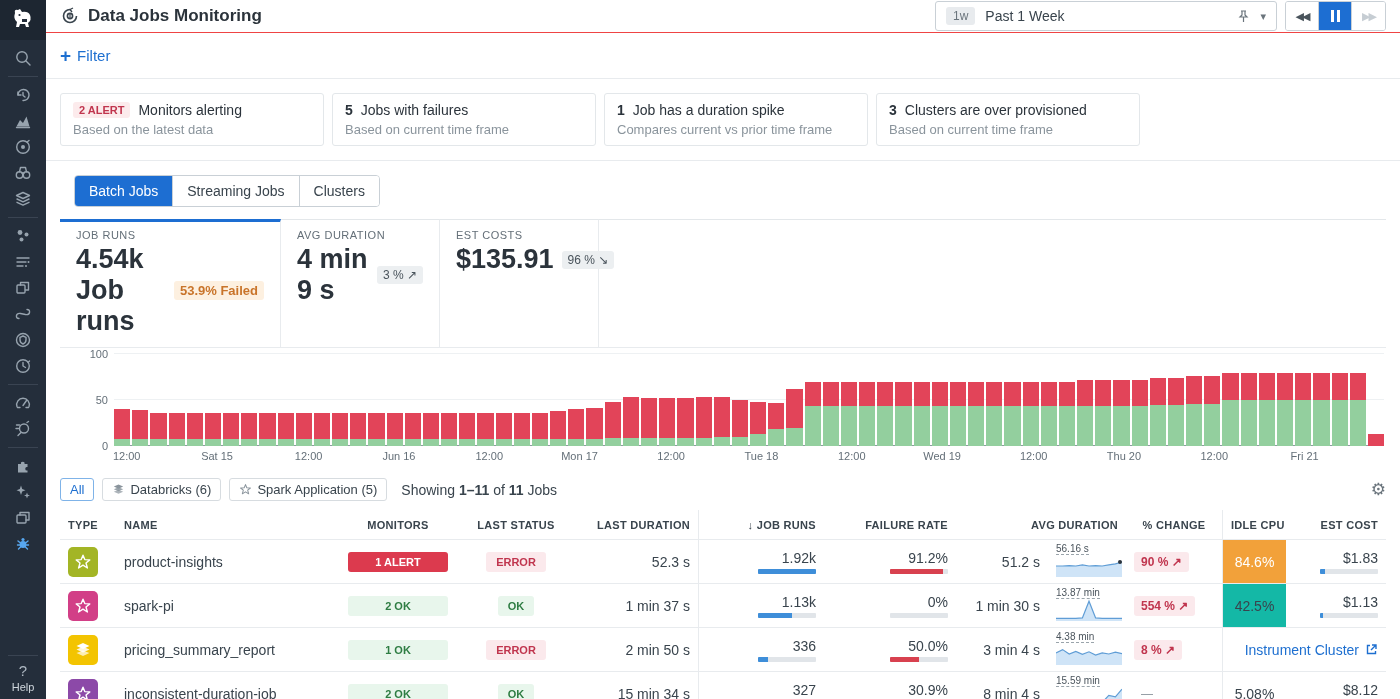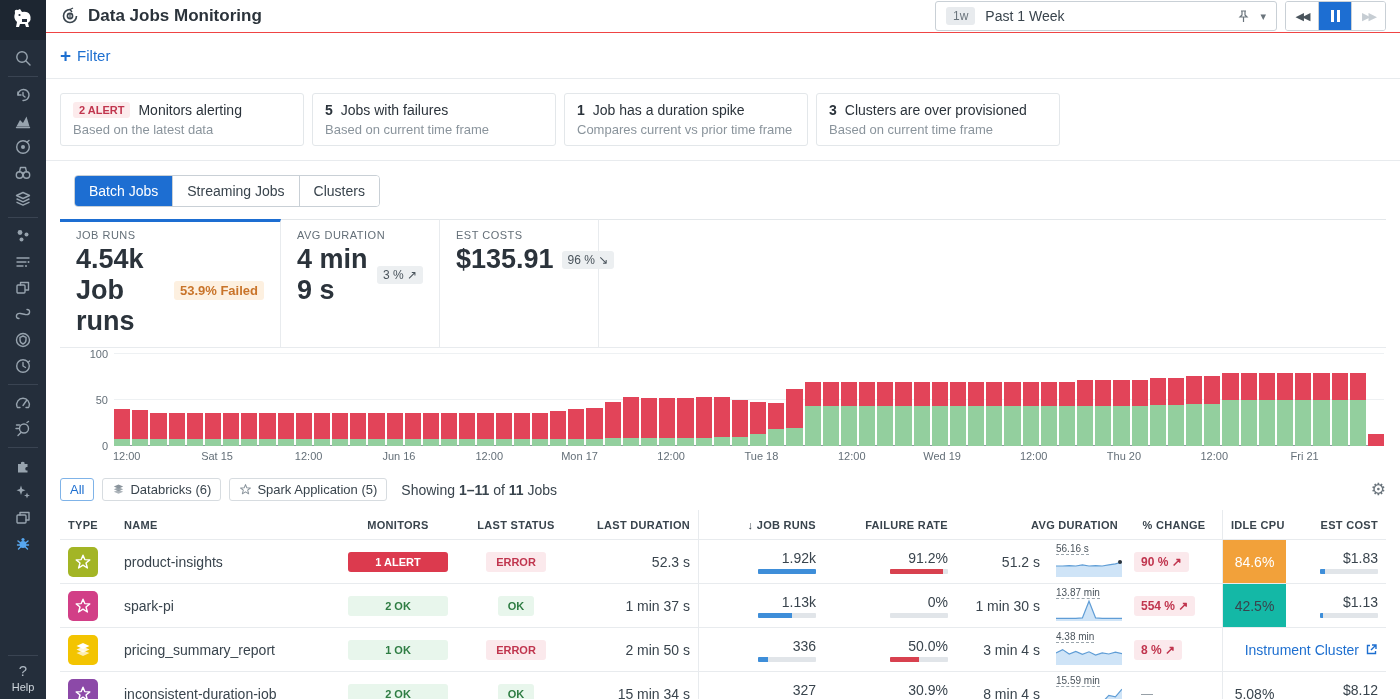--- a/index.html
+++ b/index.html
@@ -40,21 +40,21 @@
   .filter-row { display:flex; align-items:center; padding:13px 14px; border-bottom:1px solid #e8ebee; gap:14px; }
   .searchbox { flex:1; display:flex; align-items:center; height:37px; border:1px solid #c9d0d6; border-radius:3px; background:#fff; }
   .searchbox input { flex:1; border:none; outline:none; font-size:15px; color:#39444d; font-family:"Liberation Sans",sans-serif; }
   .searchbox input::placeholder { color:#8a949c; }
   .search-glyph { padding:0 8px 0 10px; display:flex; }
   .code-toggle { border-left:1px solid #c9d0d6; align-self:stretch; display:flex; align-items:center; padding:0 12px; color:#4a545c; font-size:13px; cursor:pointer; font-family:"Liberation Mono","DejaVu Sans Mono",monospace; }
   .add-filter { color:#1d6fd0; font-size:15px; display:flex; align-items:center; gap:6px; cursor:pointer; white-space:nowrap; padding-right:14px; }
   .add-filter .plus { font-size:19px; font-weight:700; line-height:1; }
   
   .cards-row { display:flex; gap:8px; padding:14px; border-bottom:1px solid #e8ebee; }
-  .card { width:244px; border:1px solid #e3e7ea; border-radius:3px; padding:8px 12px; cursor:pointer; background:#fff; }
+  .card { width:264px; border:1px solid #e3e7ea; border-radius:3px; padding:8px 12px; cursor:pointer; background:#fff; }
   .card-title-row { display:flex; align-items:center; gap:8px; font-size:14px; color:#2b333b; }
   .card-count { font-weight:700; }
   .card-badge { background:#fcebec; color:#c0354e; font-weight:700; font-size:11px; padding:2px 6px; border-radius:3px; }
   .card-sub { color:#8a949c; font-size:13px; margin-top:4px; }
   
   .tabs-row { padding:14px 28px 12px; }
   .tabs { display:inline-flex; border-radius:4px; overflow:hidden; border:1px solid #c9d0d6; }
   .tab { padding:7px 14px; font-size:14px; background:#fff; color:#39444d; cursor:pointer; border-right:1px solid #c9d0d6; }
   .tab:last-child { border-right:none; }
   .tab.active { background:#1d6ed2; color:#fff; }

